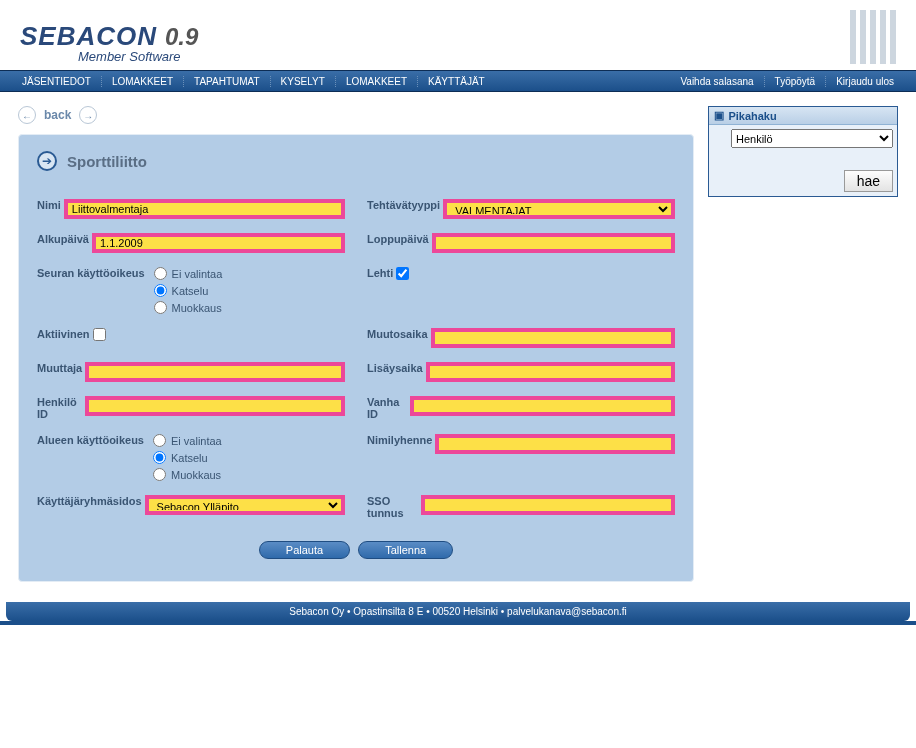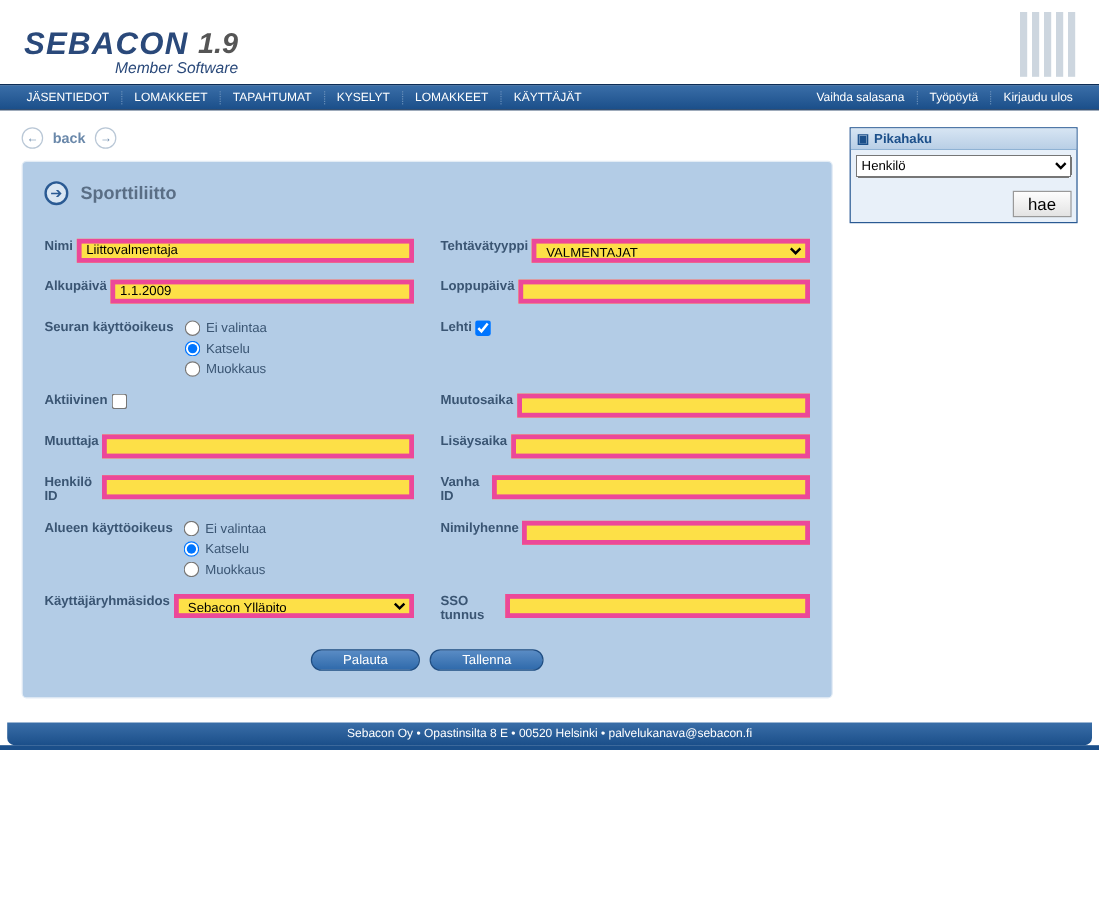--- a/index.html
+++ b/index.html
@@ -3,21 +3,21 @@
 <meta charset="utf-8">
 <style>
 * { box-sizing: border-box; margin: 0; padding: 0; }
 body { font-family: Arial, sans-serif; font-size: 11px; background: #fff; color: #333; }
 .page { width: 916px; margin: 0 auto; border-bottom: 4px solid #1b4f8a; }
 .header { padding: 10px 20px 6px 20px; display: flex; align-items: flex-end; justify-content: space-between; }
 .logo-block { display: flex; flex-direction: column; }
 .logo-row { display: flex; align-items: center; gap: 8px; }
 .logo-text { font-size: 26px; font-weight: 900; letter-spacing: 1px; color: #2a497a; font-style: italic; }
 .logo-ver { font-size: 24px; color: #555; font-weight: bold; font-style: italic; }
-.logo-sub { font-size: 13px; color: #2a497a; font-style: italic; margin-left: 58px; margin-top: -3px; text-align: right; }
+.logo-sub { font-size: 13px; color: #2a497a; font-style: italic; margin-left: 58px; margin-top: -3px; }
 .header-stripes { display: flex; gap: 4px; height: 54px; align-items: stretch; }
 .stripe { width: 6px; background: #cdd6df; }
 .nav { background: linear-gradient(#3a6ea8,#1b4f8a); height: 22px; display: flex; align-items: center; padding: 0 12px; color: #fff; font-size: 10px; border-top: 1px solid #0d2d55; border-bottom: 1px solid #0d2d55; }
 .nav-left { display: flex; gap: 0; text-align: center; }
 .nav-item { padding: 0 10px; cursor: pointer; border-left: 1px dotted #6a90ba; white-space: nowrap; }
 .nav-item:first-child { border-left: none; }
 .nav-spacer { flex: 1; }
 .nav-right { display: flex; gap: 0; }
 .nav-right .nav-item { font-size: 10px; }
 .body-row { display: flex; padding: 14px 18px 20px 18px; gap: 14px; align-items: flex-start; }
@@ -33,37 +33,37 @@
 .flabel { font-size: 11px; color: #3a5573; font-weight: bold; }
 .finput, .fselect { height: 20px; border: 4px solid #ec4899; background: #fde047; padding: 1px 4px; font-size: 11px; font-family: inherit; width: 100%; }
 .fselect { appearance: auto; }
 .radio-group { display: flex; flex-direction: column; gap: 4px; padding-left: 6px; }
 .radio-row { display: flex; align-items: center; gap: 5px; font-size: 11px; color: #3a5573; }
 .btn-row { display: flex; gap: 8px; justify-content: center; margin-top: 22px; }
 .pill-btn { background: linear-gradient(#5a8cc5,#2f6aab); border: 1px solid #1f4d82; color: #fff; font-size: 11px; border-radius: 10px; padding: 2px 26px; cursor: pointer; }
 .side-col { width: 190px; }
 .side-panel { border: 1px solid #2a5a93; background: #e8f0f9; }
 .side-hdr { background: linear-gradient(#d7e5f3,#b9cfe6); color: #1b4f8a; font-weight: bold; font-size: 11px; padding: 2px 5px; display: flex; align-items: center; gap: 4px; border-bottom: 1px solid #8fb2d4; }
-.side-body { padding: 4px 4px; display: flex; flex-direction: column; gap: 11px; }
+.side-body { padding: 4px 4px; display: flex; flex-direction: column; gap: 22px; margin-left: 18px; }
 .side-body select { width: 100%; height: 19px; font-size: 11px; }
 .side-btns { display: flex; justify-content: flex-end; }
 .side-btn { background: linear-gradient(#fdfdfd,#e3e3e3); border: 1px solid #999; font-size: 14px; padding: 2px 12px; cursor: pointer; }
 .footer { background: linear-gradient(#3a6ea8,#1b4f8a); color: #fff; text-align: center; font-size: 10px; padding: 4px 0; border-radius: 0 0 6px 6px; margin: 0 6px 0 6px; }
 input[type=checkbox] { width: 13px; height: 13px; }
 input[type=radio] { width: 13px; height: 13px; }
 </style>
 </head>
 <body>
 
 <div class="page">
   <div class="header">
     <div class="logo-block">
       <div class="logo-row">
         <span class="logo-text">SEBACON</span>
-        <span class="logo-ver">1.9</span>
+        <span class="logo-ver">0.9</span>
       </div>
       <span class="logo-sub">Member Software</span>
     </div>
     <div class="header-stripes">
       <div class="stripe"></div>
         <div class="stripe"></div>
         <div class="stripe"></div>
         <div class="stripe"></div>
         <div class="stripe"></div>
     </div>

